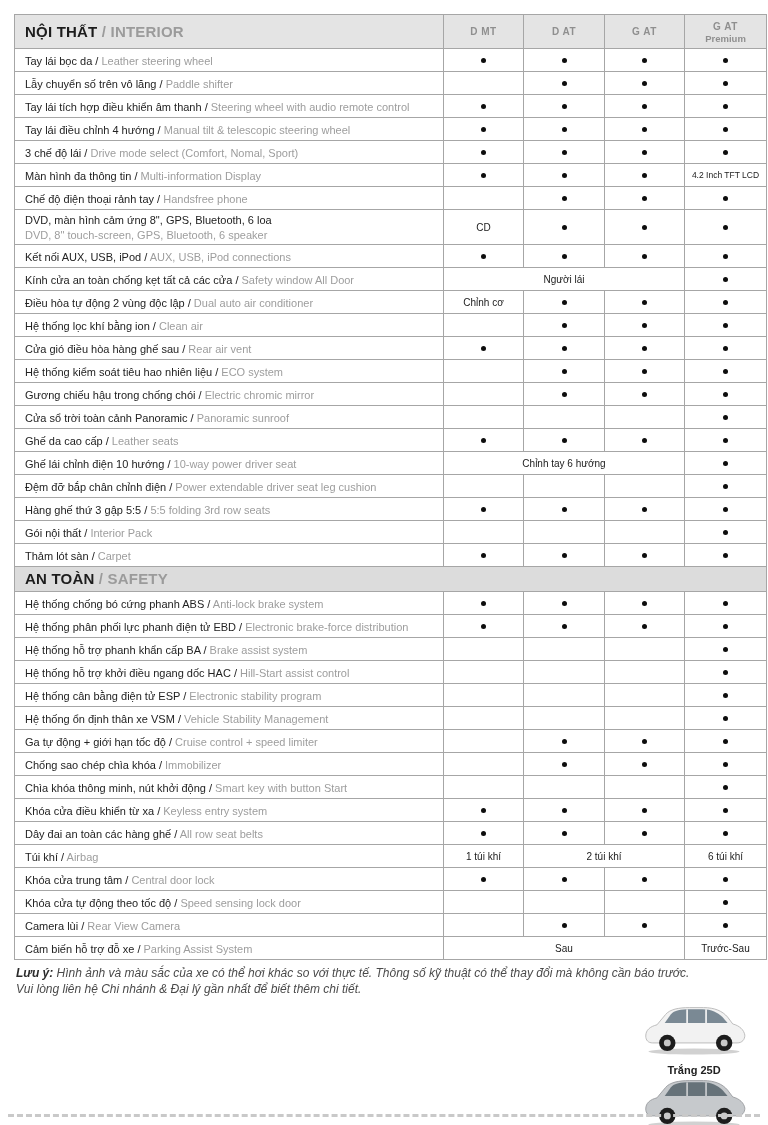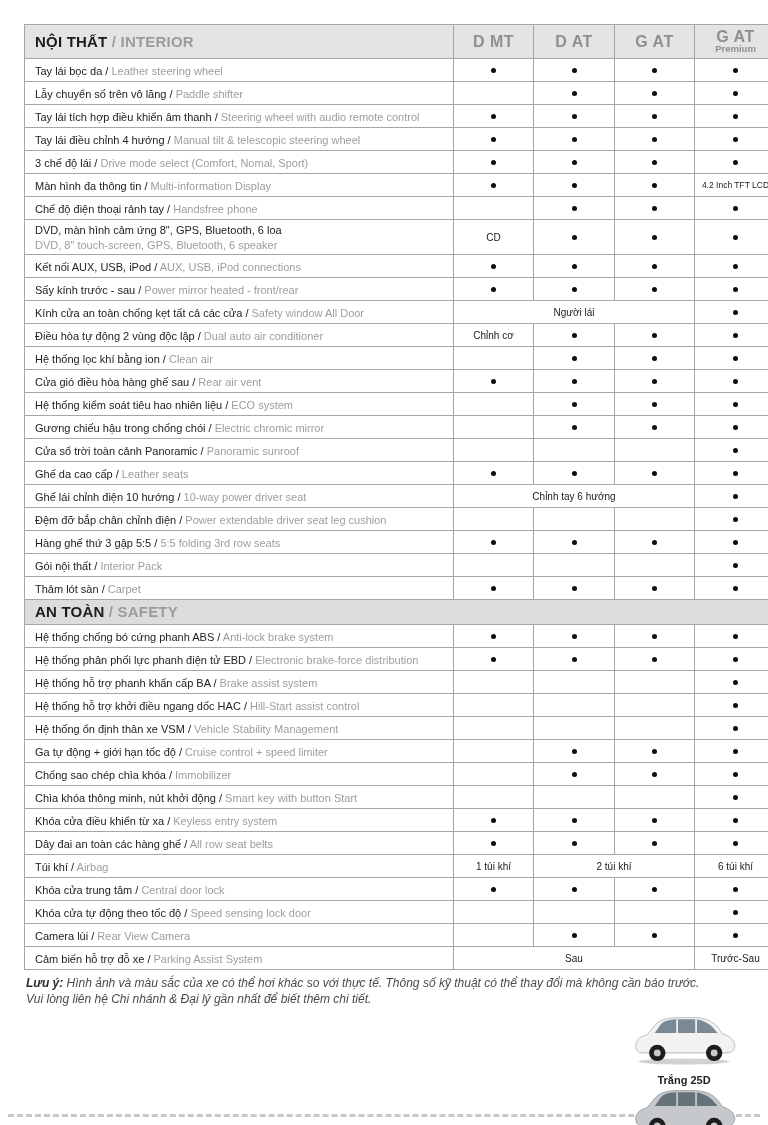--- a/index.html
+++ b/index.html
@@ -3,21 +3,21 @@
 <meta charset="utf-8">
 <style>
   html,body{margin:0;padding:0;background:#fff;}
   .page{
     position:relative;
     width:768px;height:1125px;
     background:#fff;
     font-family:"Liberation Sans","DejaVu Sans",sans-serif;
     overflow:hidden;
     box-sizing:border-box;
-    padding:24px;
+    padding:14px;
   }
   table.spec{
     border-collapse:collapse;
     table-layout:fixed;
     width:752px;
   }
   col.c-feat{width:429px;}
   col.c-s{width:80px;}
   col.c-s2{width:81px;}
   col.c-p{width:82px;}
@@ -28,21 +28,21 @@
   thead th{
     background:#e4e4e4;
     height:34px;
     text-align:center;
     vertical-align:middle;
     padding:0;
   }
   th.feat-head{text-align:left;padding-left:10px;}
   .vi-title{font-size:15px;font-weight:700;color:#1c1c1c;letter-spacing:.2px;}
   .en-title{font-size:15px;font-weight:700;color:#9b9b9b;letter-spacing:.2px;}
-  .col-l1{font-size:16px;font-weight:700;color:#8f8f8f;line-height:14px;letter-spacing:.5px;}
+  .col-l1{font-size:10px;font-weight:700;color:#8f8f8f;line-height:14px;letter-spacing:.5px;}
   .col-l2{font-size:9.5px;font-weight:700;color:#8f8f8f;line-height:10px;}
   td.feature{
     text-align:left;
     padding:2px 4px 2px 10px;
     white-space:nowrap;
     overflow:hidden;
     height:23px;
   }
   td.feature .vi{font-size:11px;font-weight:400;color:#222;}
   td.feature .en{font-size:11px;font-weight:400;color:#9d9d9d;}
@@ -195,27 +195,20 @@
           <td class="spec-cell"><span class="dot"></span></td>
         </tr>
         <tr>
           <td class="feature"><span class="vi">Kết nối AUX, USB, iPod / </span><span class="en">AUX, USB, iPod connections</span></td>
           <td class="spec-cell"><span class="dot"></span></td>
           <td class="spec-cell"><span class="dot"></span></td>
           <td class="spec-cell"><span class="dot"></span></td>
           <td class="spec-cell"><span class="dot"></span></td>
         </tr>
         <tr>
-          <td class="feature"><span class="vi">Sấy kính trước - sau / </span><span class="en">Power mirror heated - front/rear</span></td>
-          <td class="spec-cell"><span class="dot"></span></td>
-          <td class="spec-cell"><span class="dot"></span></td>
-          <td class="spec-cell"><span class="dot"></span></td>
-          <td class="spec-cell"><span class="dot"></span></td>
-        </tr>
-        <tr>
           <td class="feature"><span class="vi">Kính cửa an toàn chống kẹt tất cả các cửa / </span><span class="en">Safety window All Door</span></td>
           <td class="spec-cell" colspan="3">Người lái</td>
           <td class="spec-cell"><span class="dot"></span></td>
         </tr>
         <tr>
           <td class="feature"><span class="vi">Điều hòa tự động 2 vùng độc lập / </span><span class="en">Dual auto air conditioner</span></td>
           <td class="spec-cell">Chỉnh cơ</td>
           <td class="spec-cell"><span class="dot"></span></td>
           <td class="spec-cell"><span class="dot"></span></td>
           <td class="spec-cell"><span class="dot"></span></td>
@@ -314,20 +307,27 @@
         </tr>
         <tr>
           <td class="feature"><span class="vi">Hệ thống hỗ trợ phanh khẩn cấp BA / </span><span class="en">Brake assist system</span></td>
           <td class="spec-cell"></td>
           <td class="spec-cell"></td>
           <td class="spec-cell"></td>
           <td class="spec-cell"><span class="dot"></span></td>
         </tr>
         <tr>
           <td class="feature"><span class="vi">Hệ thống hỗ trợ khởi điều ngang dốc HAC / </span><span class="en">Hill-Start assist control</span></td>
+          <td class="spec-cell"></td>
+          <td class="spec-cell"></td>
+          <td class="spec-cell"></td>
+          <td class="spec-cell"><span class="dot"></span></td>
+        </tr>
+        <tr>
+          <td class="feature"><span class="vi">Hệ thống cân bằng điện tử ESP / </span><span class="en">Electronic stability program</span></td>
           <td class="spec-cell"></td>
           <td class="spec-cell"></td>
           <td class="spec-cell"></td>
           <td class="spec-cell"><span class="dot"></span></td>
         </tr>
         <tr>
           <td class="feature"><span class="vi">Hệ thống ổn định thân xe VSM / </span><span class="en">Vehicle Stability Management</span></td>
           <td class="spec-cell"></td>
           <td class="spec-cell"></td>
           <td class="spec-cell"></td>

